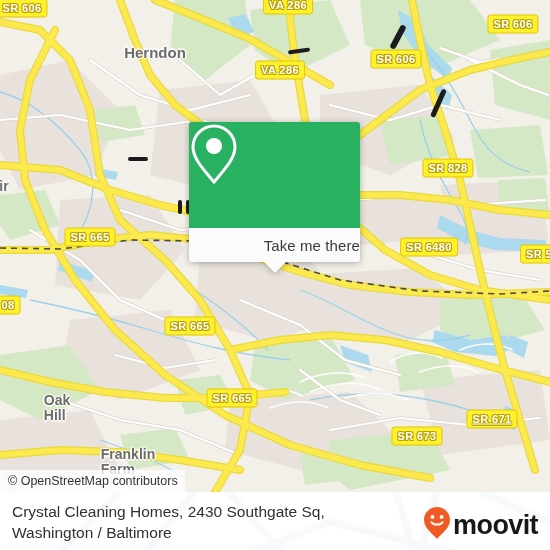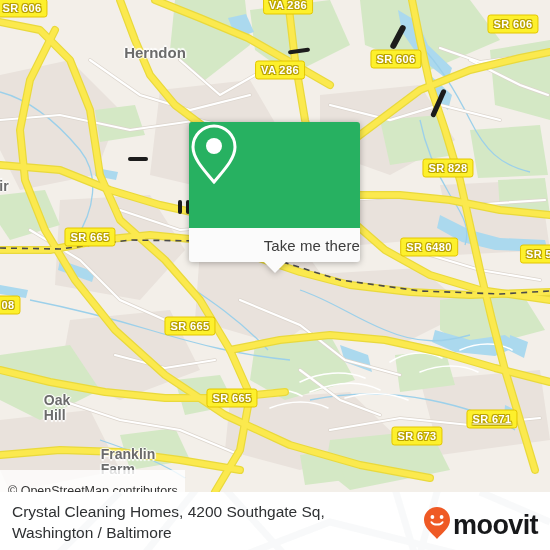--- a/index.html
+++ b/index.html
@@ -72,21 +72,21 @@
     border-left:11px solid transparent;
     border-right:11px solid transparent;
     border-top:11px solid #fbfbfb;
   }
 
   
   .attrib{
     position:absolute;left:0;top:470px;
     background:rgba(255,255,255,.80);
     color:#333;font-size:12.5px;line-height:20px;
-    padding:11px 7px 2px 8px;
+    padding:1px 7px 2px 8px;
     white-space:nowrap;
   }
 
   
   .footer{
     position:absolute;left:0;top:492px;width:550px;height:58px;
     background:#fff;overflow:hidden;
   }
   .footer .wm{position:absolute;left:0;top:-120px;opacity:.35;}
   .footer-text{
@@ -305,21 +305,21 @@
       <g stroke="#eceff1" stroke-width="7" fill="none">
         <path d="M360 0 L420 200"></path>
         <path d="M470 0 L415 200"></path>
         <path d="M130 200 L210 100 L300 200"></path>
         <path d="M40 200 L120 120"></path>
         <path d="M200 200 L330 150 L470 185"></path>
         <path d="M480 120 L550 150"></path>
       </g>
     </svg>
 
-    <div class="footer-text" style="white-space:pre-line;">Crystal Cleaning Homes, 4200 Southgate Sq,
+    <div class="footer-text" style="white-space:pre-line;">Crystal Cleaning Homes, 2430 Southgate Sq,
 Washington / Baltimore</div>
 
     <div class="logo">
       <span>
         <svg width="28" height="34" viewBox="0 0 28 34" aria-hidden="true">
           <path d="M14 1 C6.8 1 1 6.8 1 14 C1 22 9 27 14 33 C19 27 27 22 27 14 C27 6.8 21.2 1 14 1 Z" fill="#ef5a25"></path>
           <circle cx="9.4" cy="11" r="1.9" fill="#ffffff"></circle>
           <circle cx="18.6" cy="11" r="1.9" fill="#ffffff"></circle>
           <path d="M8.5 16.2 C10.6 19.4 17.4 19.4 19.5 16.2" stroke="#ffffff" stroke-width="2" fill="none" stroke-linecap="round"></path>
         </svg>

